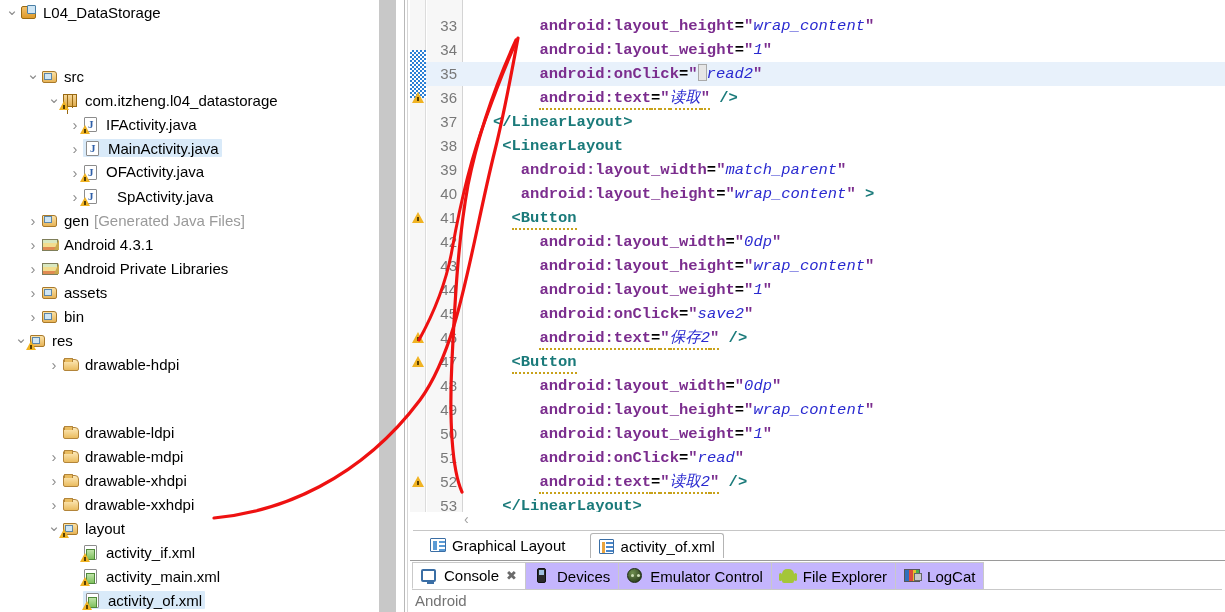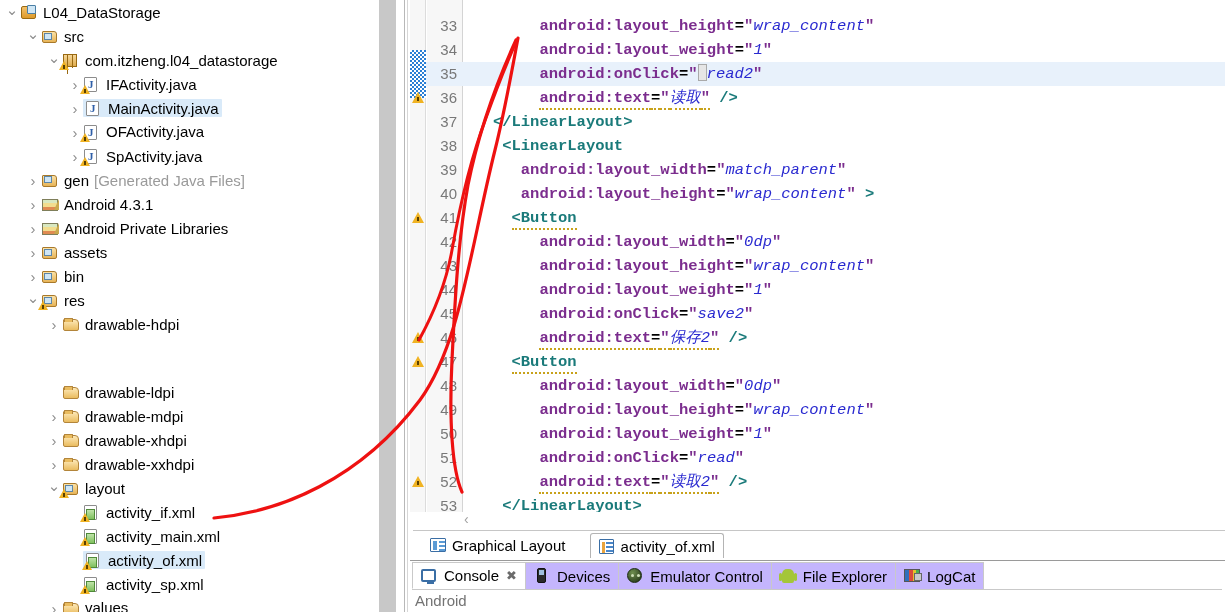--- a/index.html
+++ b/index.html
@@ -312,125 +312,125 @@
   <div id="explorer">
       <div class="tree-row" style="padding-left: 4px;">
         <span class="arrow down"></span>
         <span style="display: flex; align-items: center;">
           <span class="ticon">
             <span class="ic-project" style="position: absolute; left: 1px;"></span>
           </span>
           <span class="tlabel">L04_DataStorage</span>
         </span>
       </div>
+      <div class="tree-row" style="padding-left: 25px; margin-top: 40px;">
+        <span class="arrow down"></span>
+        <span style="display: flex; align-items: center;">
+          <span class="ticon">
+            <span class="ic-srcfolder" style="position: absolute; left: 1px;"></span>
+          </span>
+          <span class="tlabel">src</span>
+        </span>
+      </div>
+      <div class="tree-row" style="padding-left: 46px;">
+        <span class="arrow down"></span>
+        <span style="display: flex; align-items: center;">
+          <span class="ticon">
+            <span class="ic-package" style="position: absolute; left: 1px;"></span>
+            <span class="warnov"></span>
+          </span>
+          <span class="tlabel">com.itzheng.l04_datastorage</span>
+        </span>
+      </div>
+      <div class="tree-row" style="padding-left: 67px;">
+        <span class="arrow right"></span>
+        <span style="display: flex; align-items: center;">
+          <span class="ticon">
+            <span class="ic-java" style="position: absolute; left: 1px;"></span>
+            <span class="warnov"></span>
+          </span>
+          <span class="tlabel">IFActivity.java</span>
+        </span>
+      </div>
+      <div class="tree-row" style="padding-left: 67px;">
+        <span class="arrow right"></span>
+        <span class="sel" style="display: flex; align-items: center;">
+          <span class="ticon">
+            <span class="ic-java" style="position: absolute; left: 1px;"></span>
+          </span>
+          <span class="tlabel">MainActivity.java</span>
+        </span>
+      </div>
+      <div class="tree-row" style="padding-left: 67px;">
+        <span class="arrow right"></span>
+        <span style="display: flex; ">
+          <span class="ticon">
+            <span class="ic-java" style="position: absolute; left: 1px;"></span>
+            <span class="warnov"></span>
+          </span>
+          <span class="tlabel">OFActivity.java</span>
+        </span>
+      </div>
+      <div class="tree-row" style="padding-left: 67px;">
+        <span class="arrow right"></span>
+        <span style="display: flex; align-items: center; gap: 11px;">
+          <span class="ticon">
+            <span class="ic-java" style="position: absolute; left: 1px;"></span>
+            <span class="warnov"></span>
+          </span>
+          <span class="tlabel">SpActivity.java</span>
+        </span>
+      </div>
       <div class="tree-row" style="padding-left: 25px;">
-        <span class="arrow down"></span>
+        <span class="arrow right"></span>
+        <span style="display: flex; align-items: center;">
+          <span class="ticon">
+            <span class="ic-gen" style="position: absolute; left: 1px;"></span>
+          </span>
+          <span class="tlabel">gen</span>
+        </span>
+        <span class="tlabel dim" style="margin-left: 5px;">[Generated Java Files]</span>
+      </div>
+      <div class="tree-row" style="padding-left: 25px;">
+        <span class="arrow right"></span>
+        <span style="display: flex; align-items: center;">
+          <span class="ticon">
+            <span class="ic-lib" style="position: absolute; left: 1px;"></span>
+          </span>
+          <span class="tlabel">Android 4.3.1</span>
+        </span>
+      </div>
+      <div class="tree-row" style="padding-left: 25px;">
+        <span class="arrow right"></span>
+        <span style="display: flex; align-items: center;">
+          <span class="ticon">
+            <span class="ic-lib" style="position: absolute; left: 1px;"></span>
+          </span>
+          <span class="tlabel">Android Private Libraries</span>
+        </span>
+      </div>
+      <div class="tree-row" style="padding-left: 25px;">
+        <span class="arrow right"></span>
         <span style="display: flex; align-items: center;">
           <span class="ticon">
             <span class="ic-srcfolder" style="position: absolute; left: 1px;"></span>
           </span>
-          <span class="tlabel">src</span>
-        </span>
-      </div>
-      <div class="tree-row" style="padding-left: 46px;">
-        <span class="arrow down"></span>
-        <span style="display: flex; align-items: center;">
-          <span class="ticon">
-            <span class="ic-package" style="position: absolute; left: 1px;"></span>
-            <span class="warnov"></span>
-          </span>
-          <span class="tlabel">com.itzheng.l04_datastorage</span>
-        </span>
-      </div>
-      <div class="tree-row" style="padding-left: 67px;">
-        <span class="arrow right"></span>
-        <span style="display: flex; align-items: center;">
-          <span class="ticon">
-            <span class="ic-java" style="position: absolute; left: 1px;"></span>
-            <span class="warnov"></span>
-          </span>
-          <span class="tlabel">IFActivity.java</span>
-        </span>
-      </div>
-      <div class="tree-row" style="padding-left: 67px;">
-        <span class="arrow right"></span>
-        <span class="sel" style="display: flex; align-items: center;">
-          <span class="ticon">
-            <span class="ic-java" style="position: absolute; left: 1px;"></span>
-          </span>
-          <span class="tlabel">MainActivity.java</span>
-        </span>
-      </div>
-      <div class="tree-row" style="padding-left: 67px;">
-        <span class="arrow right"></span>
-        <span style="display: flex; ">
-          <span class="ticon">
-            <span class="ic-java" style="position: absolute; left: 1px;"></span>
-            <span class="warnov"></span>
-          </span>
-          <span class="tlabel">OFActivity.java</span>
-        </span>
-      </div>
-      <div class="tree-row" style="padding-left: 67px;">
-        <span class="arrow right"></span>
-        <span style="display: flex; align-items: center;">
-          <span class="ticon">
-            <span class="ic-java" style="position: absolute; left: 1px;"></span>
-            <span class="warnov"></span>
-          </span>
-          <span class="tlabel">SpActivity.java</span>
+          <span class="tlabel">assets</span>
         </span>
       </div>
       <div class="tree-row" style="padding-left: 25px;">
         <span class="arrow right"></span>
         <span style="display: flex; align-items: center;">
           <span class="ticon">
-            <span class="ic-gen" style="position: absolute; left: 1px;"></span>
-          </span>
-          <span class="tlabel">gen</span>
-        </span>
-        <span class="tlabel dim" style="margin-left: 5px;">[Generated Java Files]</span>
-      </div>
-      <div class="tree-row" style="padding-left: 25px;">
-        <span class="arrow right"></span>
-        <span style="display: flex; align-items: center;">
-          <span class="ticon">
-            <span class="ic-lib" style="position: absolute; left: 1px;"></span>
-          </span>
-          <span class="tlabel">Android 4.3.1</span>
-        </span>
-      </div>
-      <div class="tree-row" style="padding-left: 25px;">
-        <span class="arrow right"></span>
-        <span style="display: flex; align-items: center;">
-          <span class="ticon">
-            <span class="ic-lib" style="position: absolute; left: 1px;"></span>
-          </span>
-          <span class="tlabel">Android Private Libraries</span>
-        </span>
-      </div>
-      <div class="tree-row" style="padding-left: 25px;">
-        <span class="arrow right"></span>
-        <span style="display: flex; align-items: center;">
-          <span class="ticon">
             <span class="ic-srcfolder" style="position: absolute; left: 1px;"></span>
           </span>
-          <span class="tlabel">assets</span>
-        </span>
-      </div>
-      <div class="tree-row" style="padding-left: 25px;">
-        <span class="arrow right"></span>
-        <span style="display: flex; align-items: center;">
-          <span class="ticon">
-            <span class="ic-srcfolder" style="position: absolute; left: 1px;"></span>
-          </span>
           <span class="tlabel">bin</span>
         </span>
       </div>
-      <div class="tree-row" style="padding-left: 25px;">
+      <div class="tree-row" style="padding-left: 13px;">
         <span class="arrow down"></span>
         <span style="display: flex; align-items: center;">
           <span class="ticon">
             <span class="ic-srcfolder" style="position: absolute; left: 1px;"></span>
             <span class="warnov"></span>
           </span>
           <span class="tlabel">res</span>
         </span>
       </div>
       <div class="tree-row" style="padding-left: 46px;">

